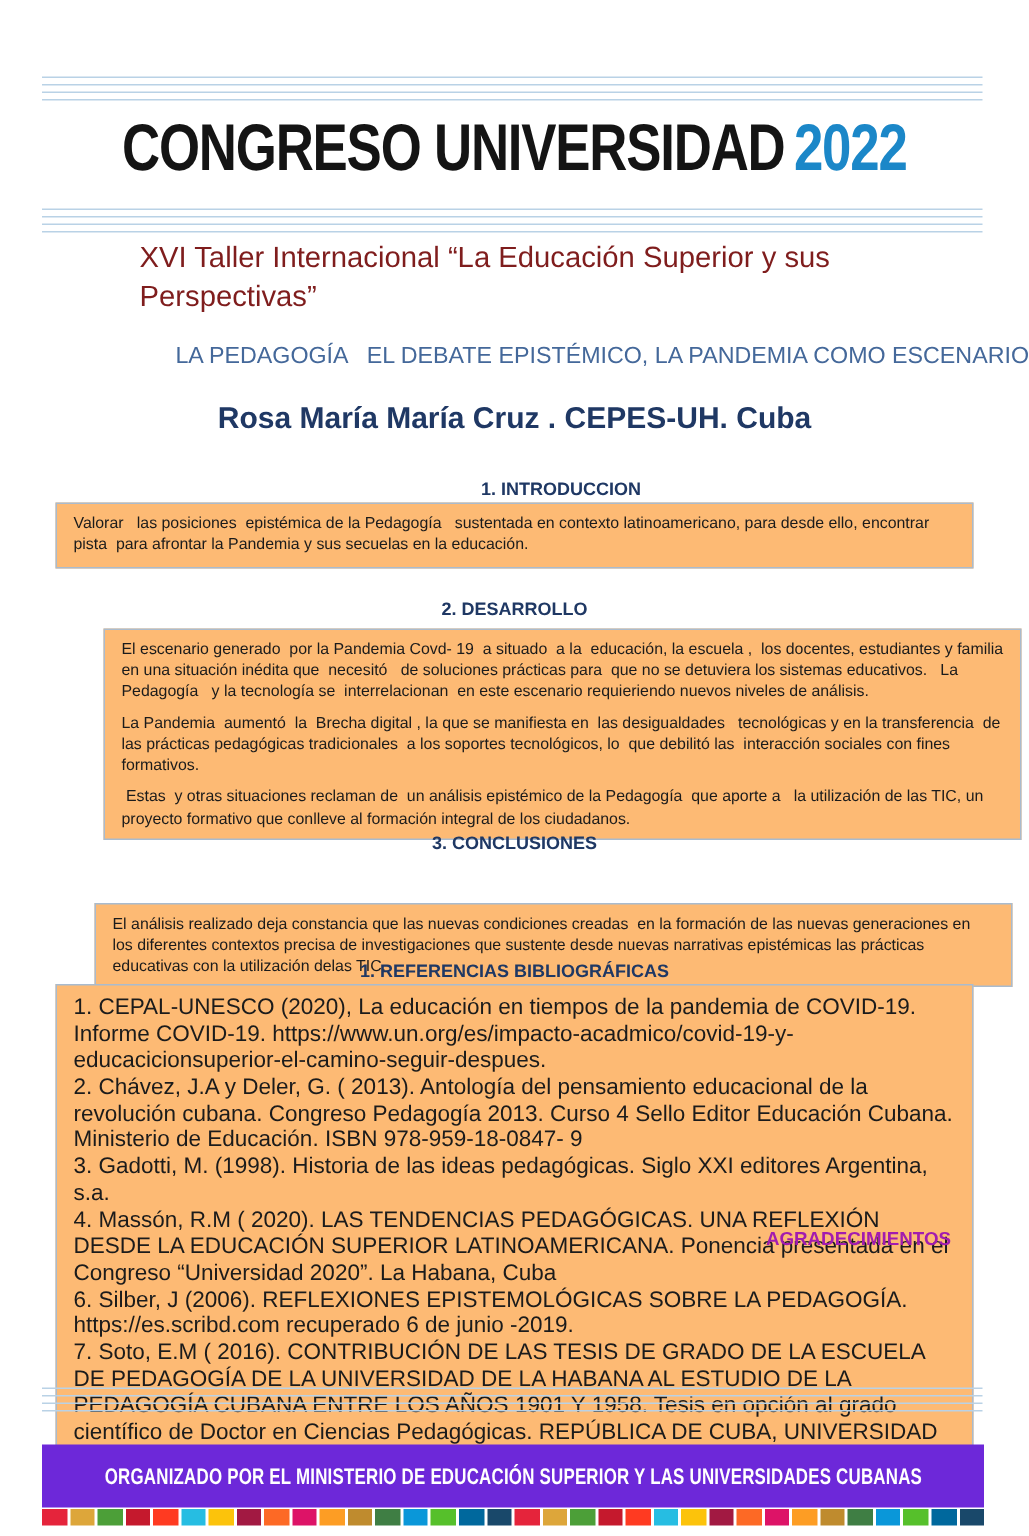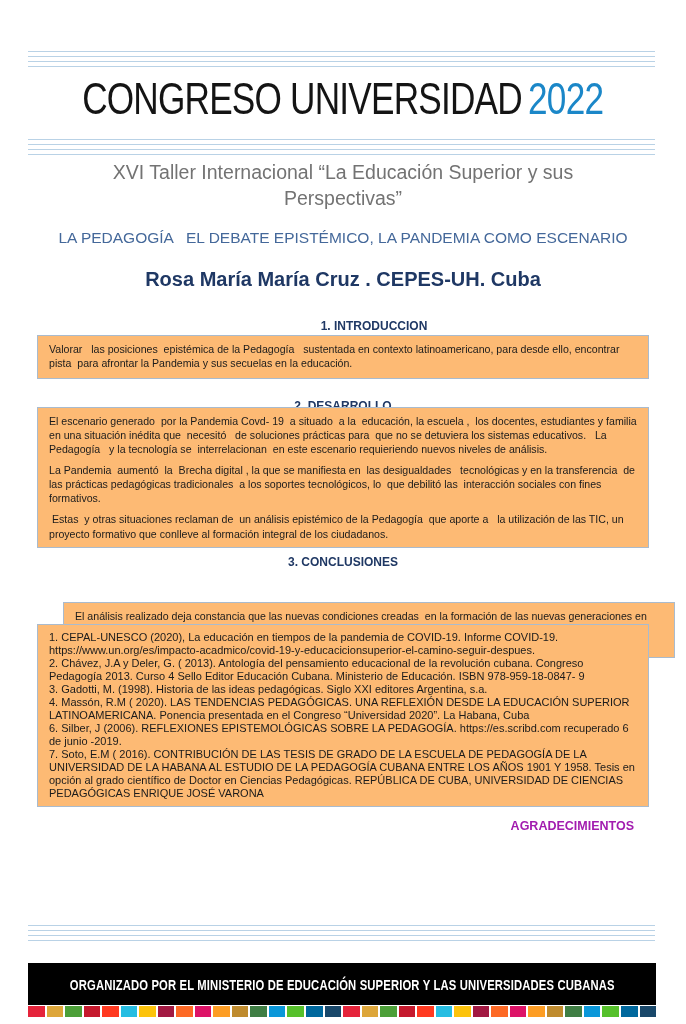--- a/index.html
+++ b/index.html
@@ -5,51 +5,51 @@
   html,body{margin:0;padding:0;background:#fff;}
   .page{position:relative;width:686px;height:1024px;background:#ffffff;
         font-family:"Liberation Sans",sans-serif;overflow:hidden;}
 
   
   .rules{position:absolute;left:28px;width:627px;display:flex;flex-direction:column;gap:3.6px;}
   .rules .rule{height:1.4px;background:#B9D2E6;}
 
   
   .title-row{position:absolute;top:74px;left:0;width:100%;text-align:center;
-             font-weight:400;font-size:44px;letter-spacing:-1px;color:#141414;white-space:nowrap;}
+             font-weight:700;font-size:44px;letter-spacing:-1px;color:#141414;white-space:nowrap;}
   .title-inner{display:inline-block;transform:scaleX(.80);transform-origin:center;}
   .title-year{color:#1B87C8;}
 
   .subtitle{position:absolute;top:160px;left:50%;transform:translateX(-50%);width:500px;
-            text-align:center;color:#737373;font-size:19.5px;line-height:1.32;}
-  .topic{position:absolute;top:229px;left:0;width:100%;text-align:center;color:#44689A;
+            color:#7f1d1d;font-size:19.5px;line-height:1.32;}
+  .topic{position:absolute;top:229px;left:0;width:100%;text-align:right;color:#44689A;
          font-size:15.5px;white-space:pre-wrap;}
   .author{position:absolute;top:268px;left:0;width:100%;text-align:center;color:#1F3864;
           font-weight:700;font-size:20px;}
 
   .sec-h{position:absolute;left:0;width:100%;text-align:center;color:#1F3864;
          font-weight:700;font-size:12px;}
   .sec-h.h-intro{top:319px;padding-left:31px;} .sec-h.h-dev{top:399px;}
   .sec-h.h-conc{top:555px;}  .sec-h.h-ref{top:640px;}
 
   .box{position:absolute;left:37px;width:612px;border:1px solid #A9BBCE;background:#fdba74;
        padding:6px 11px;box-sizing:border-box;color:#1b1b1b;font-size:10.6px;line-height:1.33;
        white-space:pre-wrap;}
   .box.b-intro{top:335px;min-height:44px;}
-  .box.b-dev{top:407px;min-height:114px;}
+  .box.b-dev{top:419px;min-height:114px;margin-left:32px;}
   .box.b-conc{top:602px;min-height:36px;margin-left:26px;}
-  .box.b-ref{top:624px;min-height:152px;font-size:11px;line-height:1.18;white-space:normal;}
+  .box.b-ref{top:656px;min-height:152px;font-size:15px;line-height:1.18;white-space:normal;}
 
   .para{margin:0 0 7px 0;}
   .para:last-child{margin-bottom:0;}
   .ref-item{margin:0;}
 
   .ack{position:absolute;top:819px;right:52px;color:#a21caf;font-weight:700;font-size:12.5px;}
 
-  .banner{position:absolute;top:963px;left:28px;width:628px;height:42px;background:#000000;
+  .banner{position:absolute;top:963px;left:28px;width:628px;height:42px;background:#6d28d9;
           display:flex;align-items:center;justify-content:center;}
   .banner-text{color:#ffffff;font-weight:700;font-size:15px;white-space:nowrap;
                transform:scaleX(.75);transform-origin:center;letter-spacing:.2px;}
 
   .sdg-strip{position:absolute;top:1006px;left:28px;width:628px;height:11px;display:flex;gap:2px;}
   .sdg-seg{flex:1;}
 
   .rules.r-top{top:51px;} .rules.r-mid{top:139px;} .rules.r-bottom{top:925px;}
 </style>
 </head>

